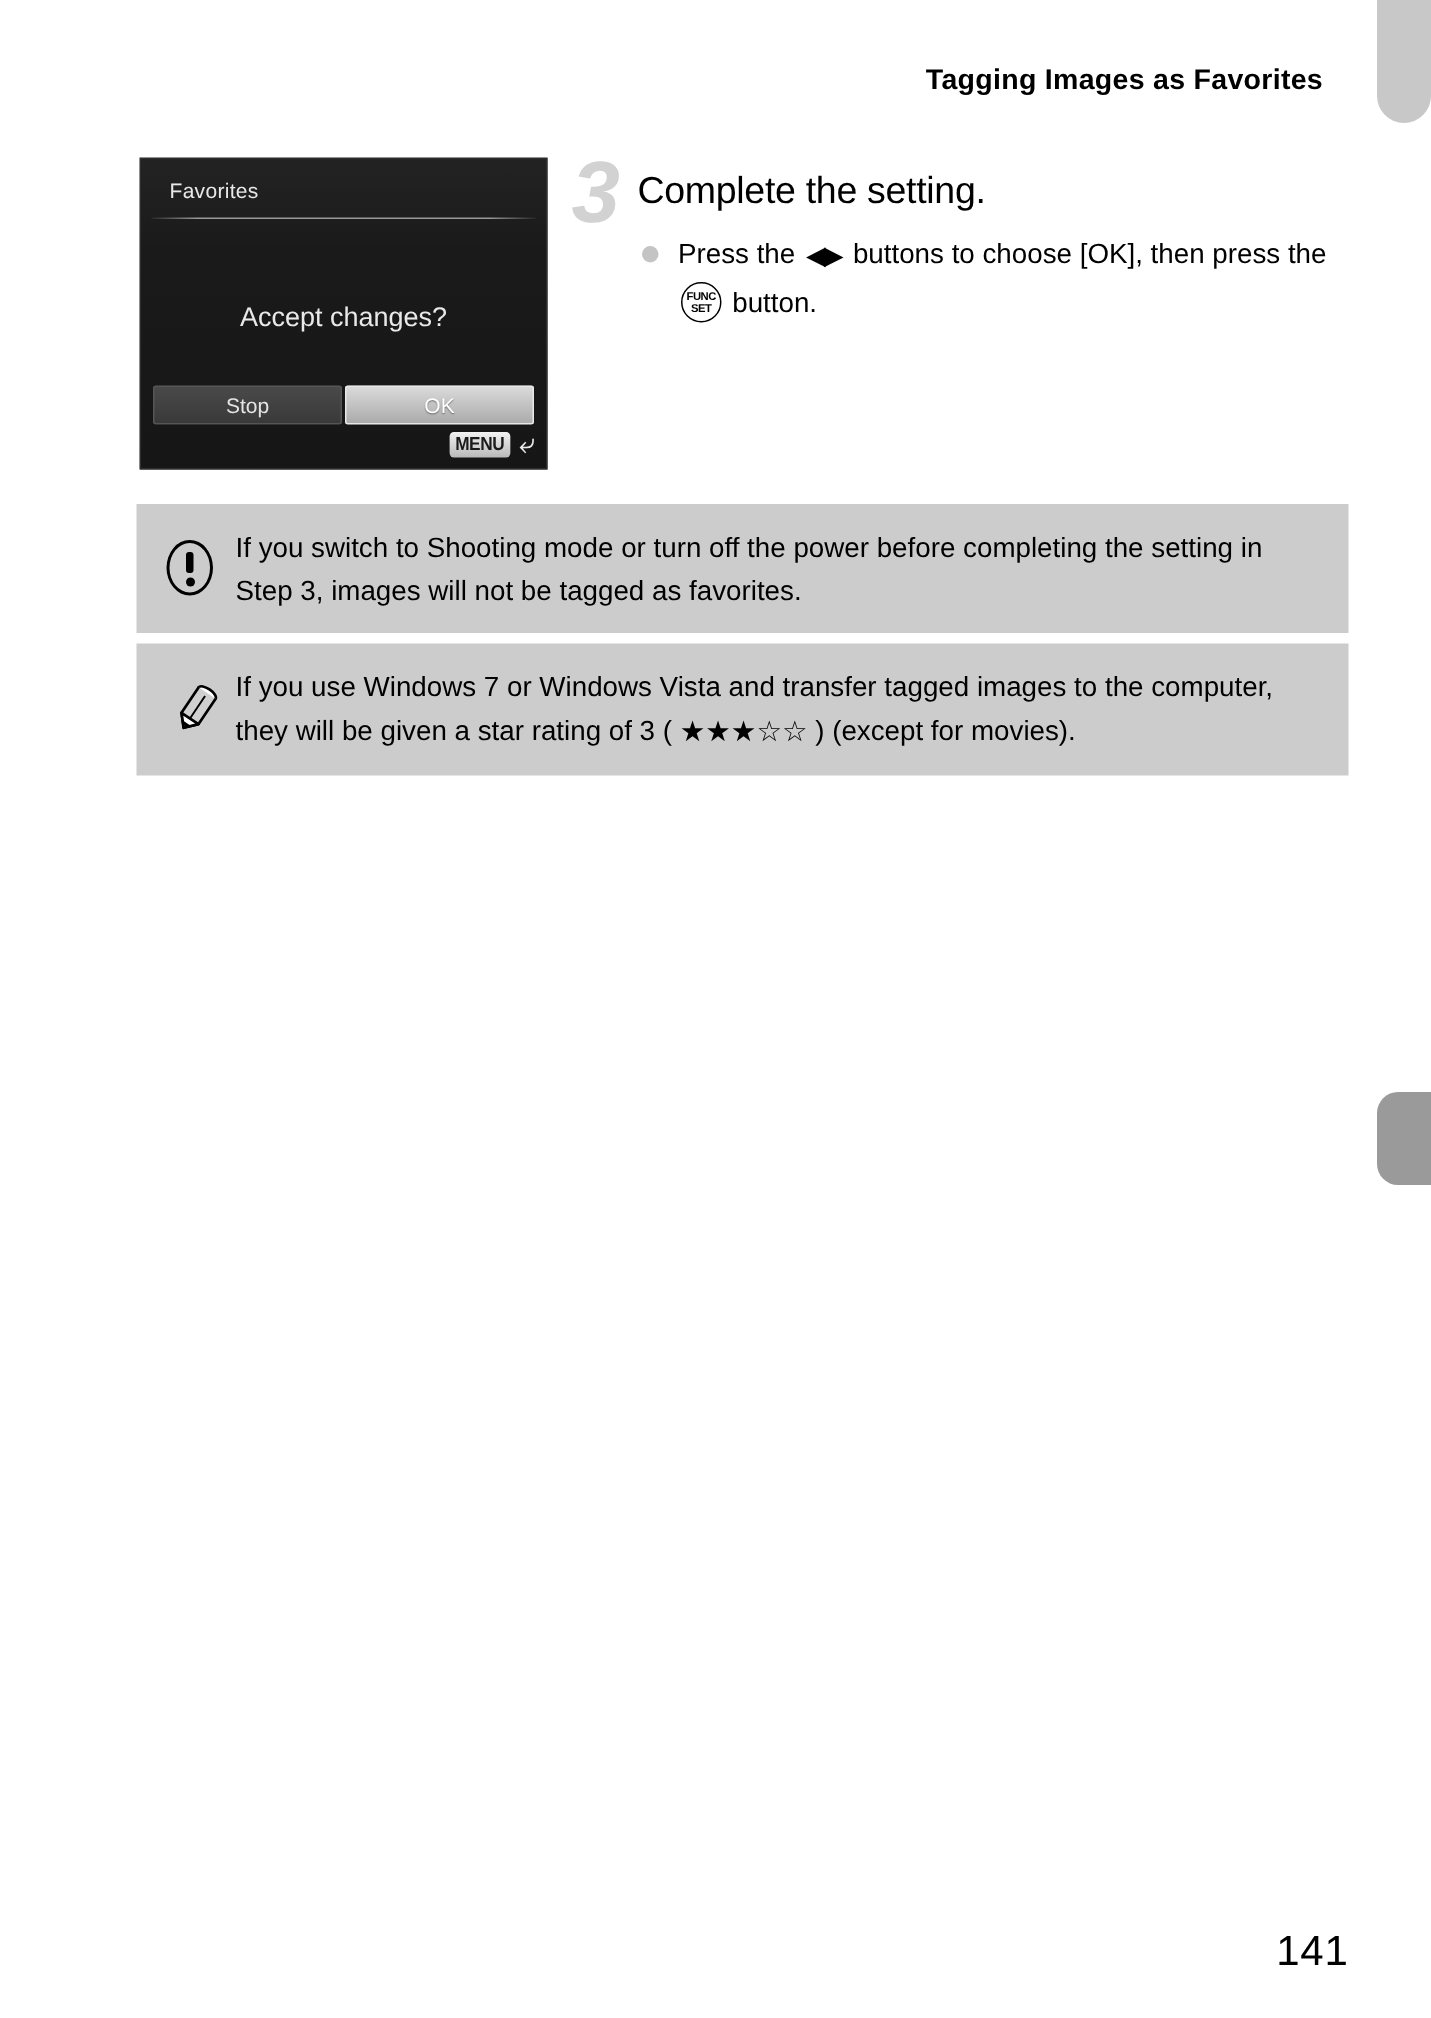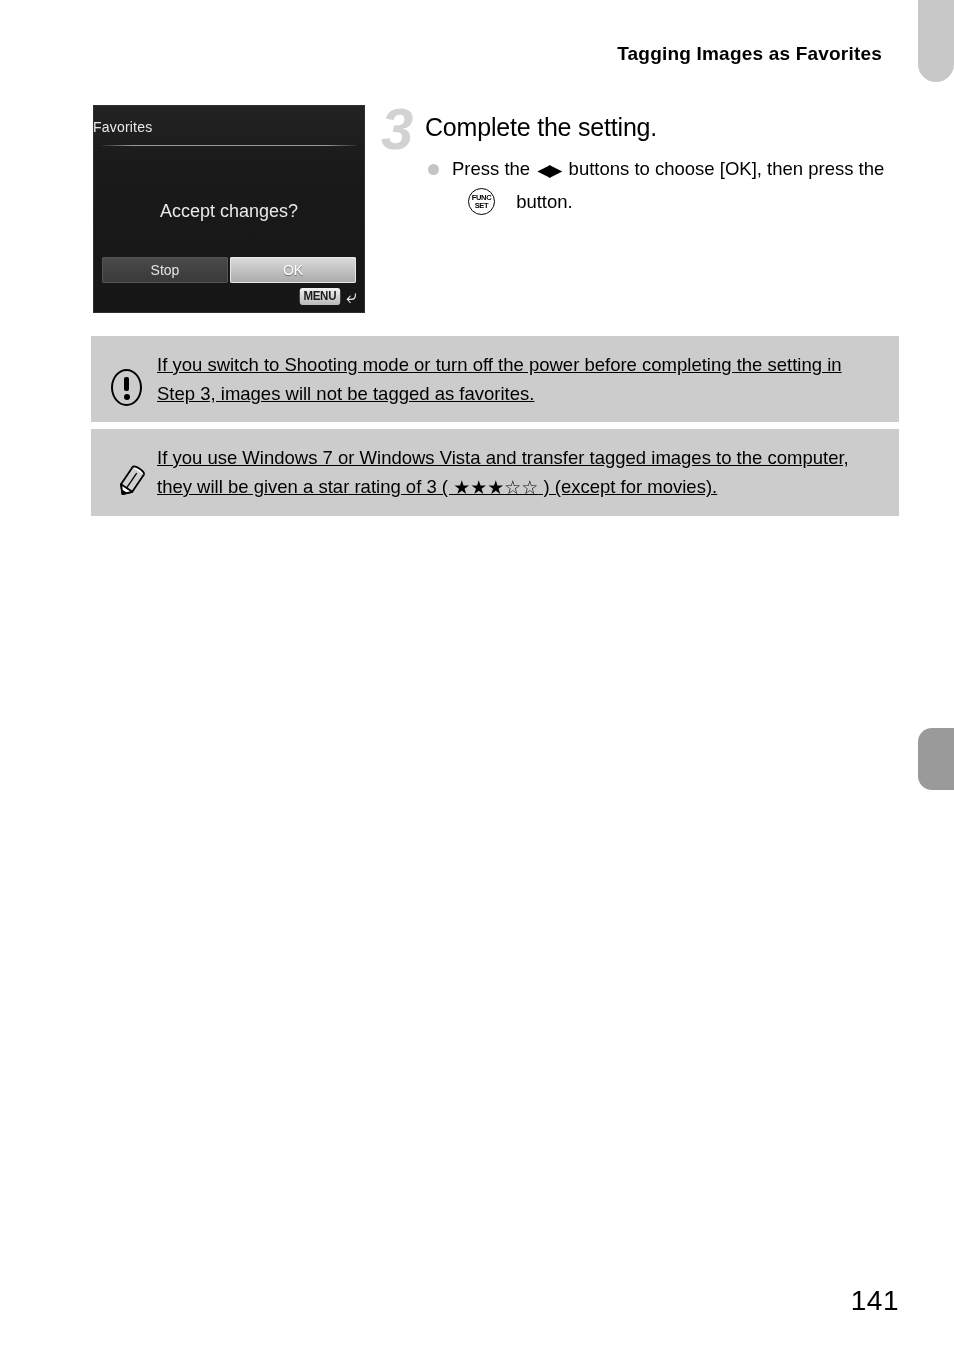--- a/index.html
+++ b/index.html
@@ -54,21 +54,21 @@
     top: 105px;
     width: 272px;
     height: 208px;
     background: #1c1c1c;
     background: linear-gradient(180deg, #232323 0%, #1a1a1a 30%, #161616 100%);
     box-shadow: inset 0 0 0 1px #2e2e2e;
     overflow: hidden;
   }
   .lcd-title {
     position: absolute;
-    left: 0;
+    left: 20px;
     top: 14px;
     font-size: 14px;
     color: #e8e8e8;
     letter-spacing: 0.2px;
   }
   .lcd-rule {
     position: absolute;
     left: 8px;
     top: 40px;
     width: 256px;
@@ -196,21 +196,21 @@
     margin: 0 2px;
   }
   .glyph-func {
     display: inline-block;
     width: 25px;
     height: 25px;
     border: 1.6px solid #000;
     border-radius: 50%;
     vertical-align: -7px;
     position: relative;
-    margin: 0 16px;
+    margin: 0 2px;
   }
   .glyph-func span {
     position: absolute;
     left: 0;
     width: 100%;
     text-align: center;
     font-size: 7.5px;
     font-weight: bold;
     letter-spacing: -0.3px;
     line-height: 1;
@@ -222,24 +222,23 @@
   
   .notes {
     position: absolute;
     left: 91px;
     top: 336px;
     width: 808px;
   }
   .note {
     background: #cccccc;
     display: flex;
-    align-items: flex-end;
+    align-items: center;
     padding: 13px 16px 14px 14px;
     box-sizing: border-box;
-    text-decoration: underline;
   }
   .note + .note { margin-top: 7px; }
   .note-icon {
     flex: 0 0 52px;
     height: 40px;
     position: relative;
   }
   .note-text {
     font-size: 18.5px;
     line-height: 29px;

